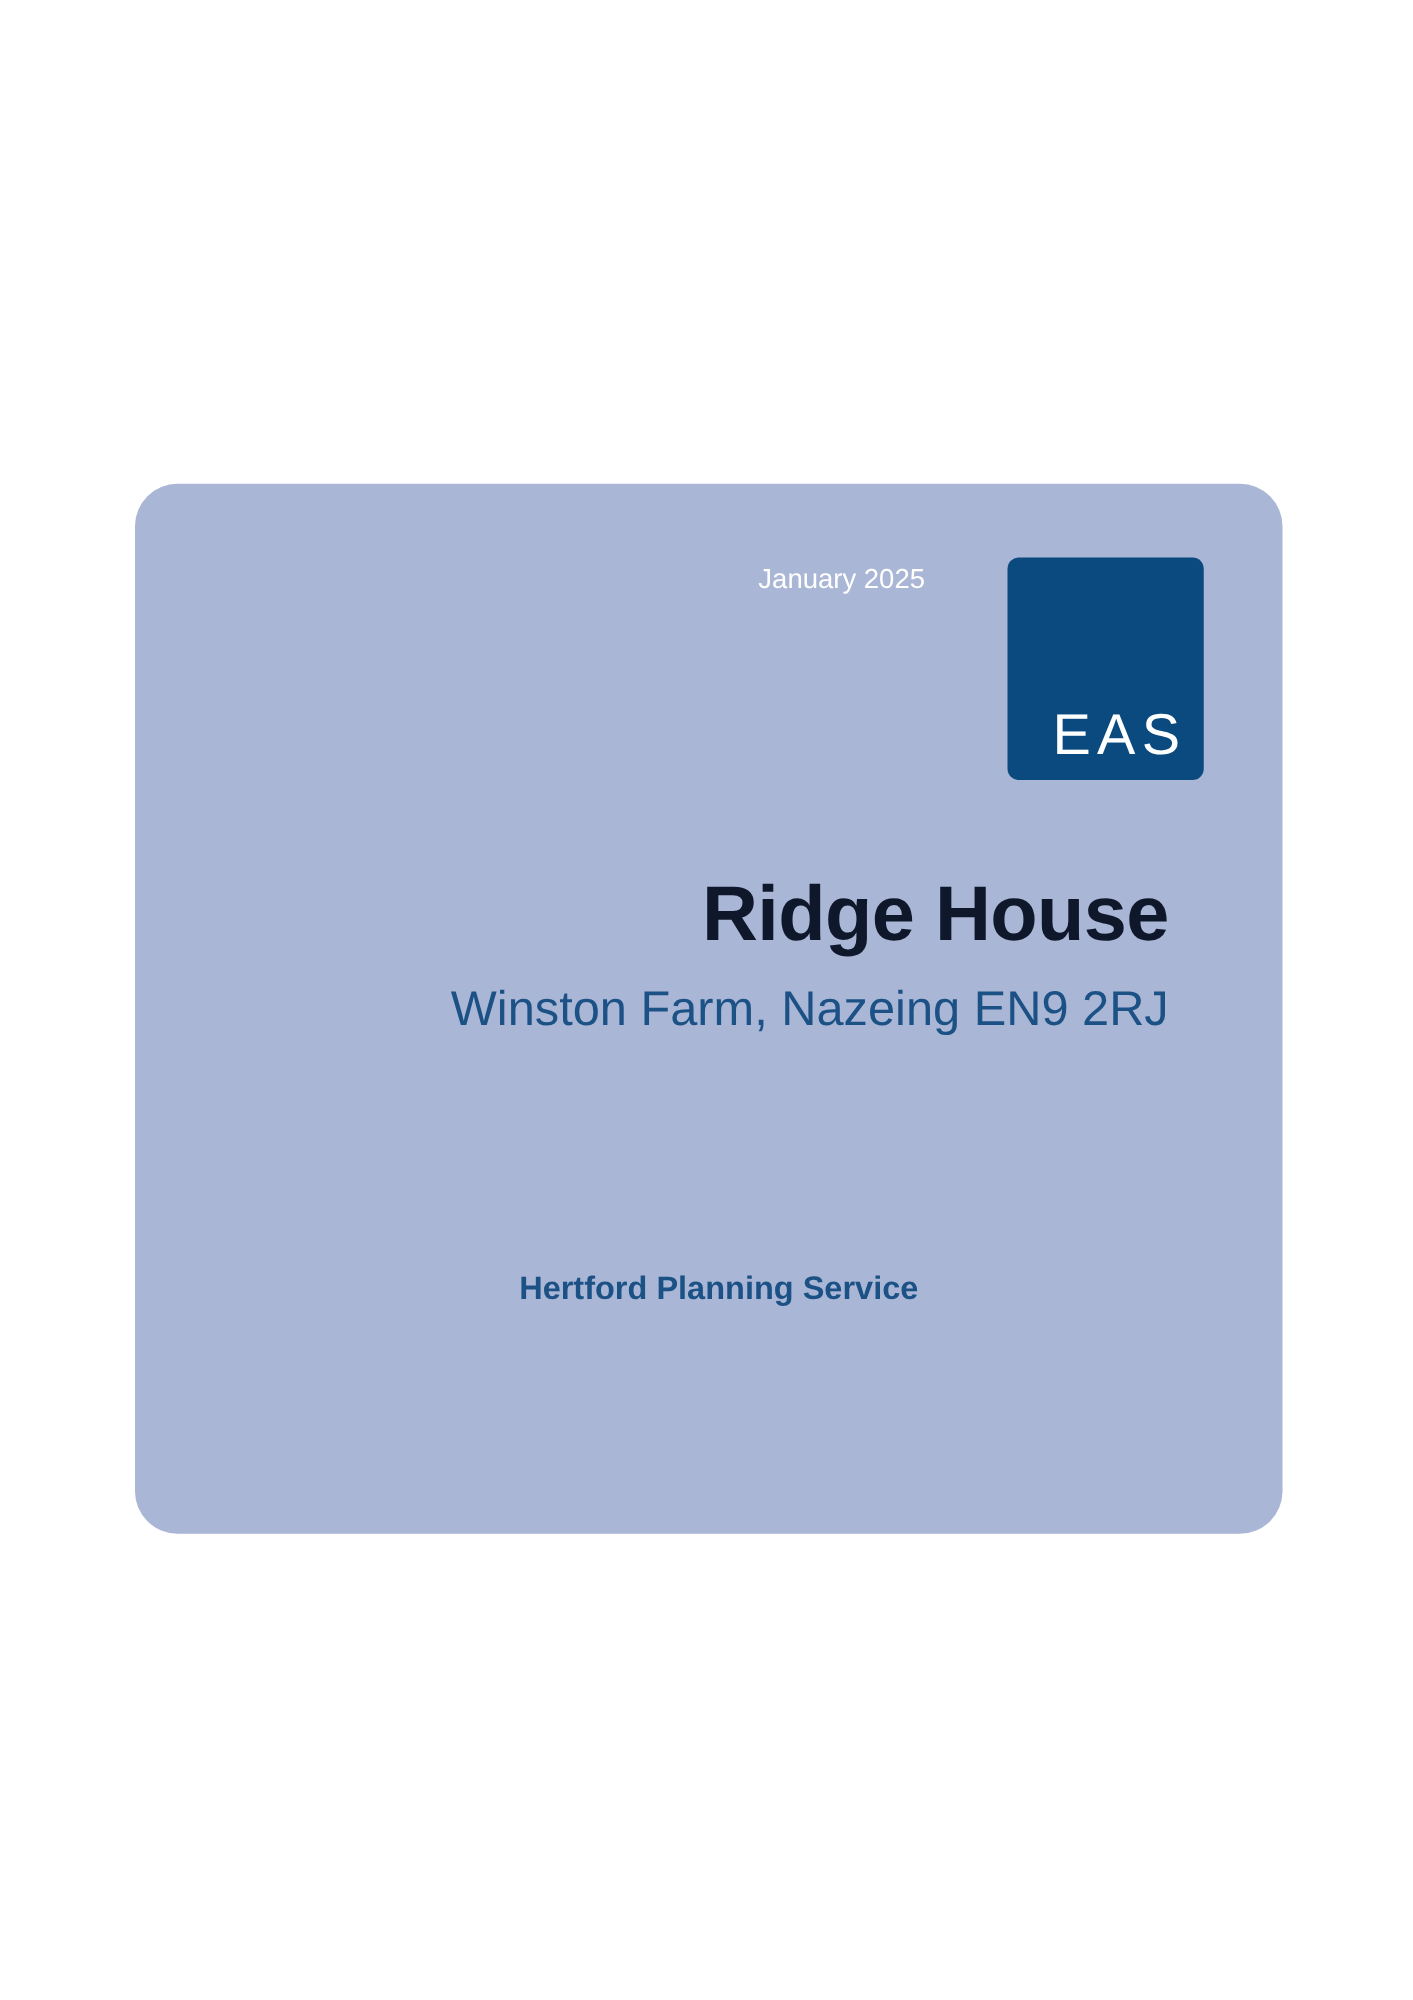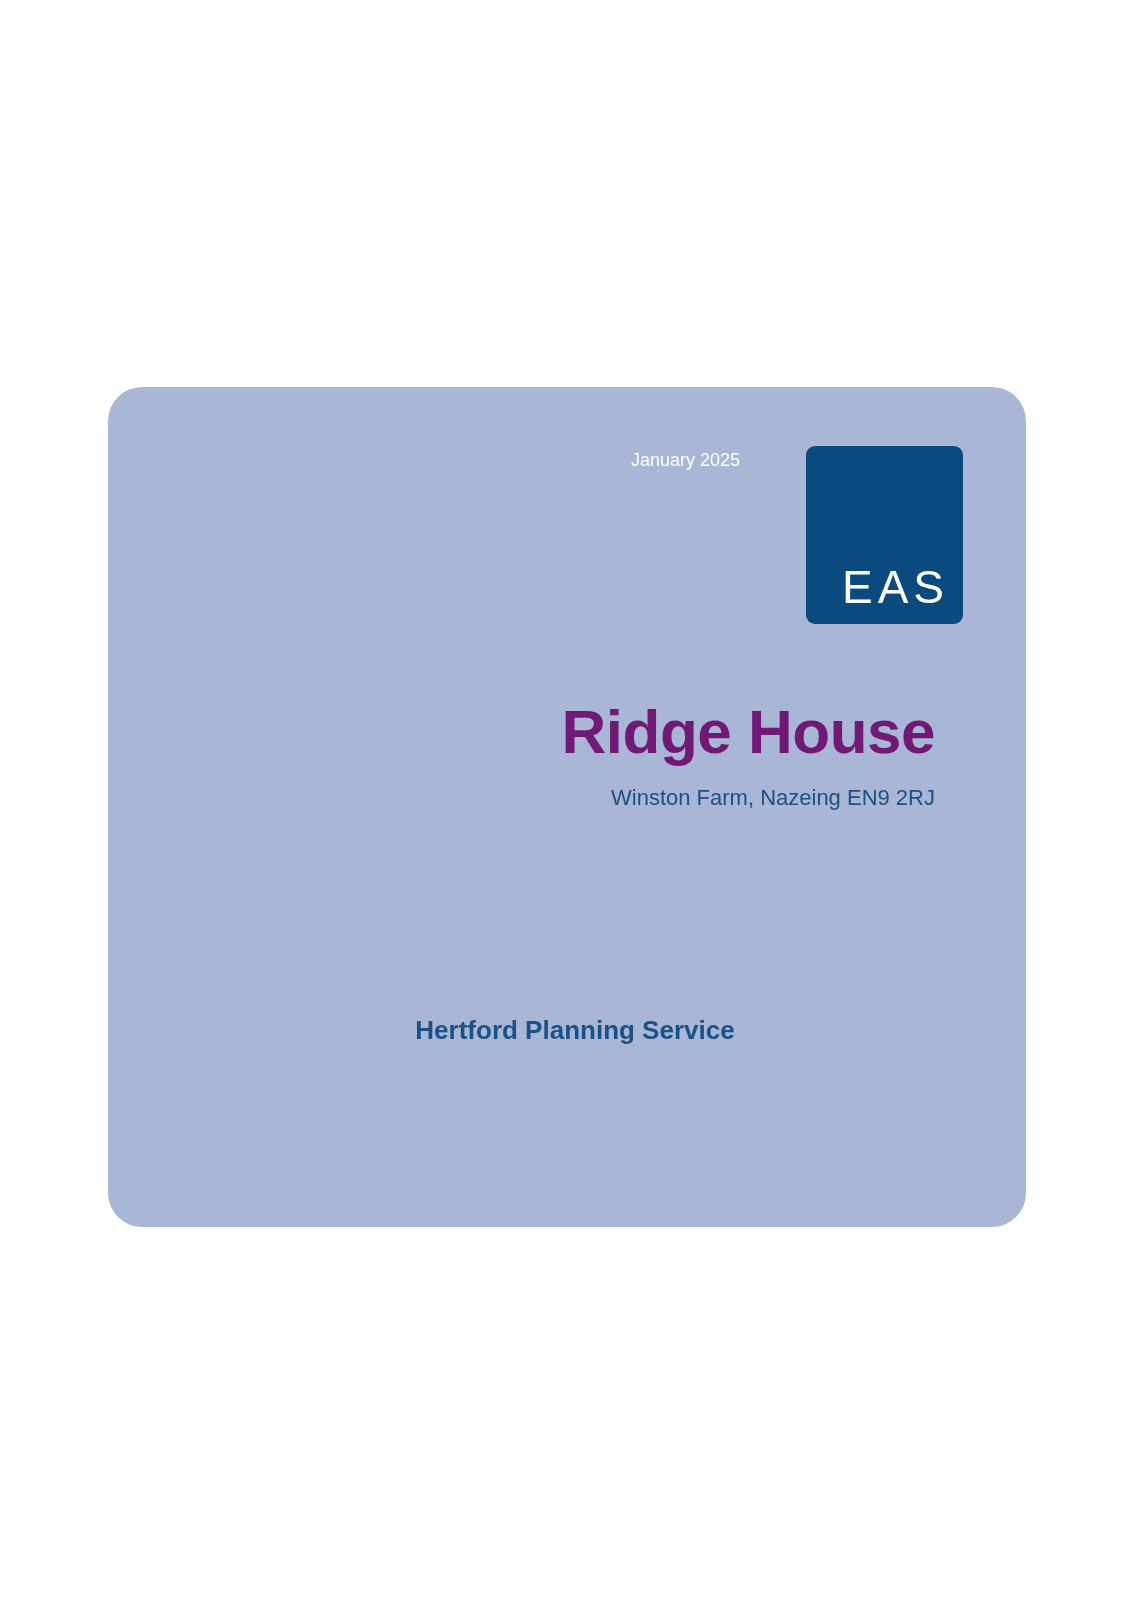--- a/index.html
+++ b/index.html
@@ -56,21 +56,21 @@
     color: #ffffff;
     font-size: 34px;
     font-weight: bold;
     line-height: 1.26;
     letter-spacing: 0.1px;
     margin: 0;
   }
 
   .doc-date {
     color: #ffffff;
-    font-size: 18px;
+    font-size: 22px;
     font-weight: normal;
     line-height: 1.25;
     margin: 4px 0 0 0;
   }
 
   
   #logo-mark {
     position: absolute;
     left: 698px;
     top: 31px;
@@ -95,31 +95,31 @@
   
   #project-block {
     position: absolute;
     right: 91px;
     top: 312px;
     width: 720px;
     text-align: right;
   }
 
   .project-name {
-    color: #701a75;
+    color: #0f172a;
     font-size: 62px;
     font-weight: bold;
     line-height: 1.08;
     letter-spacing: -0.5px;
     margin: 0;
   }
 
   .project-address {
     color: #1b5185;
-    font-size: 22px;
+    font-size: 39px;
     font-weight: normal;
     line-height: 1.2;
     margin: 19px 0 0 0;
   }
 
   
   #client-block {
     position: absolute;
     right: 91px;
     top: 628px;

